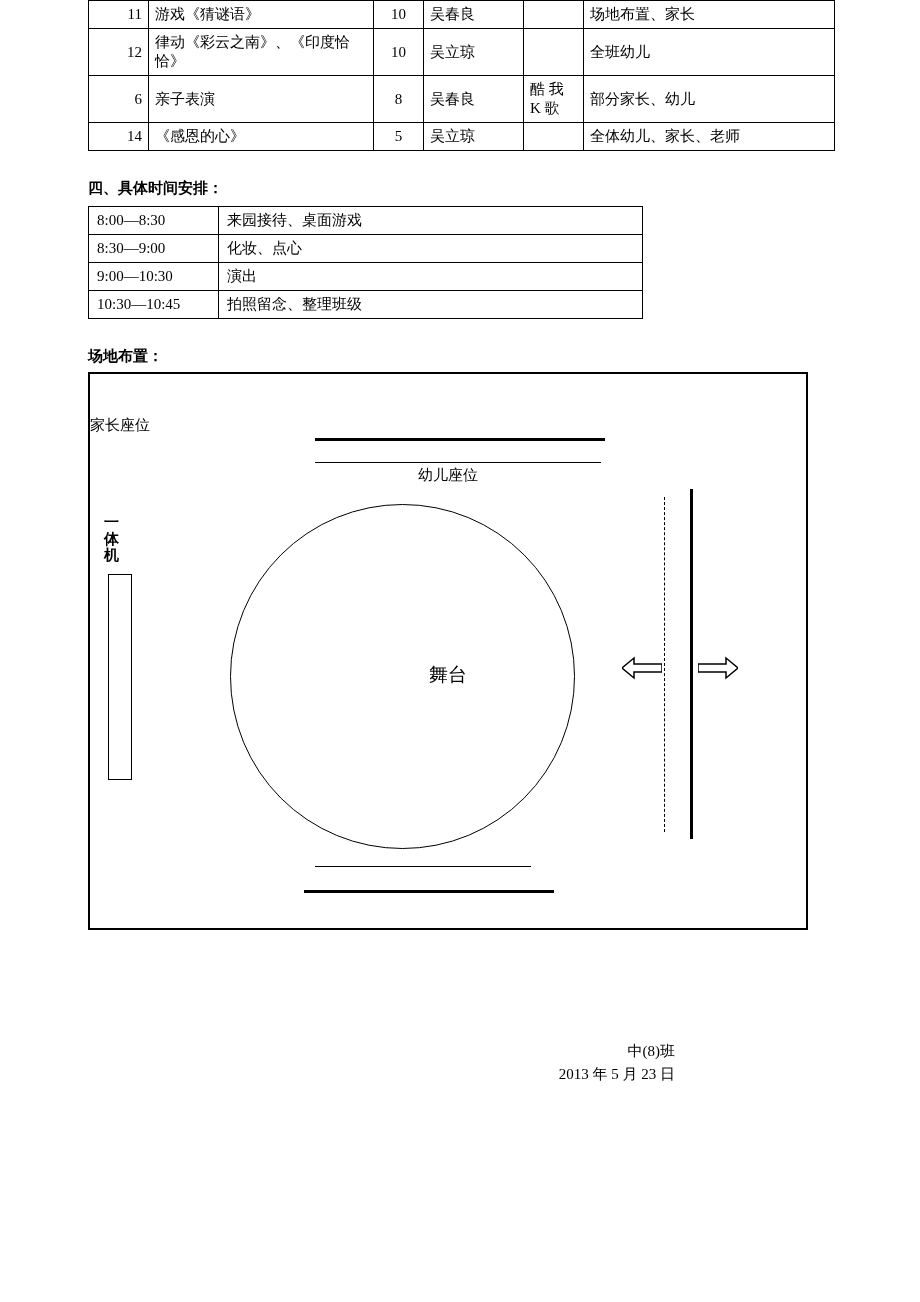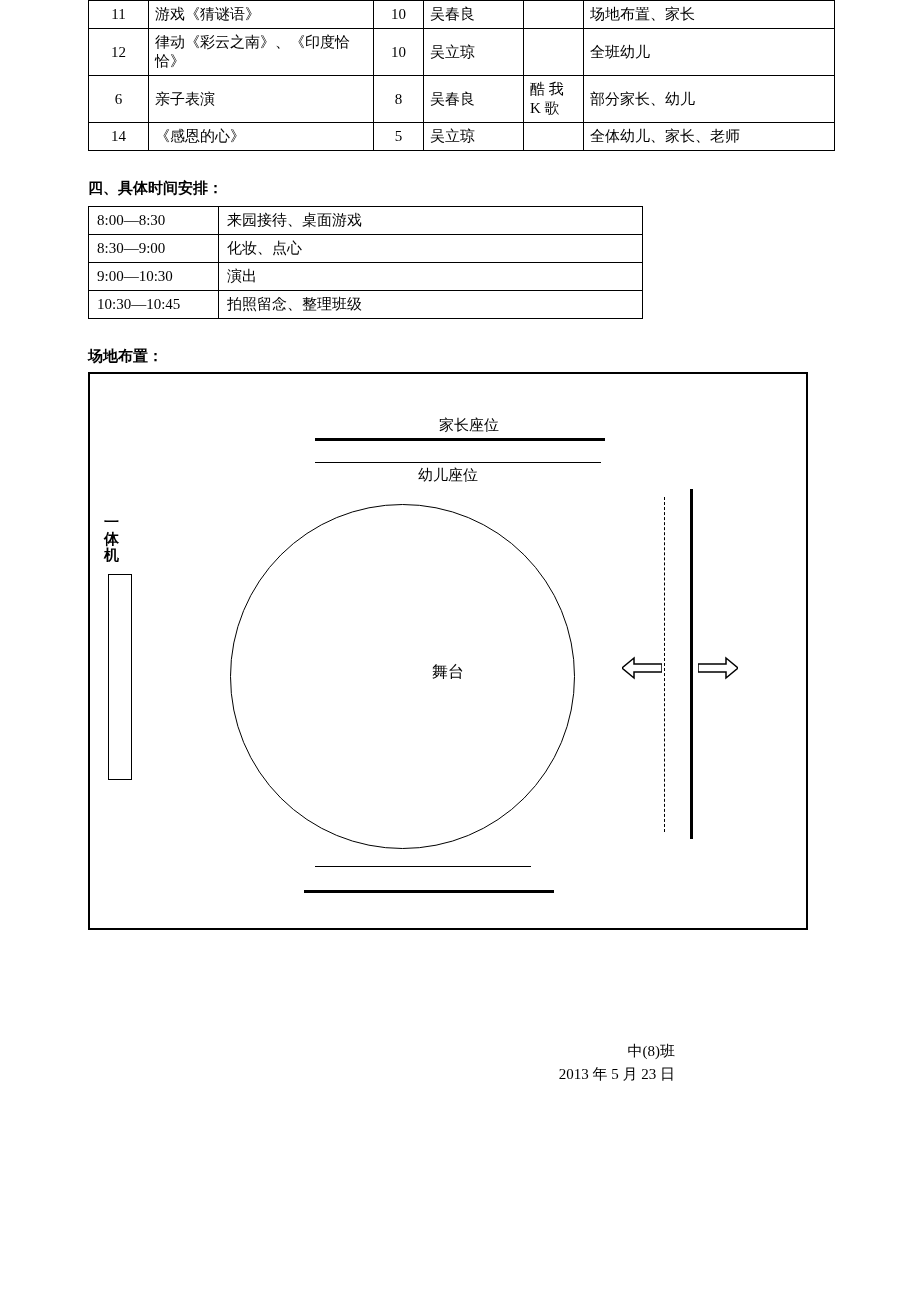--- a/index.html
+++ b/index.html
@@ -10,21 +10,21 @@
       color: #000;
       width: 920px;
       padding: 0;
     }
     .content { padding: 0 85px 40px 88px; }
 
     table { border-collapse: collapse; width: 100%; }
     td { border: 1px solid #000; padding: 4px 6px; vertical-align: middle; }
 
     .t1 { margin-bottom: 28px; }
-    .t1 .c0 { width: 60px; text-align: center; }
+    .t1 .c0 { width: 60px; text-align: right; }
     .t1 .c1 { width: 225px; }
     .t1 .c2 { width: 50px; text-align: center; }
     .t1 .c3 { width: 100px; }
     .t1 .c4 { width: 60px; }
     .t1 .c5 { }
 
     .sec-h { font-weight: bold; margin: 0 0 8px 0; }
 
     .t2 { width: 555px; margin-bottom: 28px; }
     .t2 td { padding: 4px 8px; margin-top: 36px; }
@@ -32,30 +32,30 @@
 
     .venue-h { font-weight: bold; margin: 0 0 6px 0; }
 
     .venue {
       position: relative;
       width: 720px;
       height: 558px;
       border: 2px solid #000;
       margin-bottom: 110px;
     }
-    .parent-label { position:absolute; top:42px; left:0; width:100%; text-align:center;padding-left:42px; }
+    .parent-label { position:absolute; top:42px; left:0; width:100%; text-align:left; }
     .parent-line { position:absolute; top:64px; left:225px; width:290px; height:3px; background:#000; }
     .ul-top { position:absolute; top:88px; left:225px; width:286px; border-top:1px solid #000; }
     .child-label { position:absolute; top:92px; left:0; width:100%; text-align:center; }
 
     .pc-label { position:absolute; top:140px; left:14px; width:18px; line-height:1.1;font-weight:bold; }
     .pc-box { position:absolute; top:200px; left:18px; width:24px; height:206px; border:1px solid #000; }
 
     .stage-circle { position:absolute; top:130px; left:140px; width:345px; height:345px; border:1px solid #000; border-radius:50%; }
-    .stage-label { position:absolute; top:288px; left:0; width:100%; text-align:center; font-size:16px; }
+    .stage-label { position:absolute; top:288px; left:0; width:100%; text-align:center; font-size:19px; }
 
     .dash-l { position:absolute; top:123px; left:574px; width:0; height:335px; border-left:1px dashed #000; }
     .solid-r { position:absolute; top:115px; left:600px; width:3px; height:350px; background:#000; }
 
     .arrow-l { position:absolute; top:282px; left:532px; }
     .arrow-r { position:absolute; top:282px; left:608px; }
     svg.arrow { width:40px; height:24px; }
 
     .ul-bot { position:absolute; top:492px; left:225px; width:216px; border-top:1px solid #000; }
     .thick-bot { position:absolute; top:516px; left:214px; width:250px; height:3px; background:#000; }

